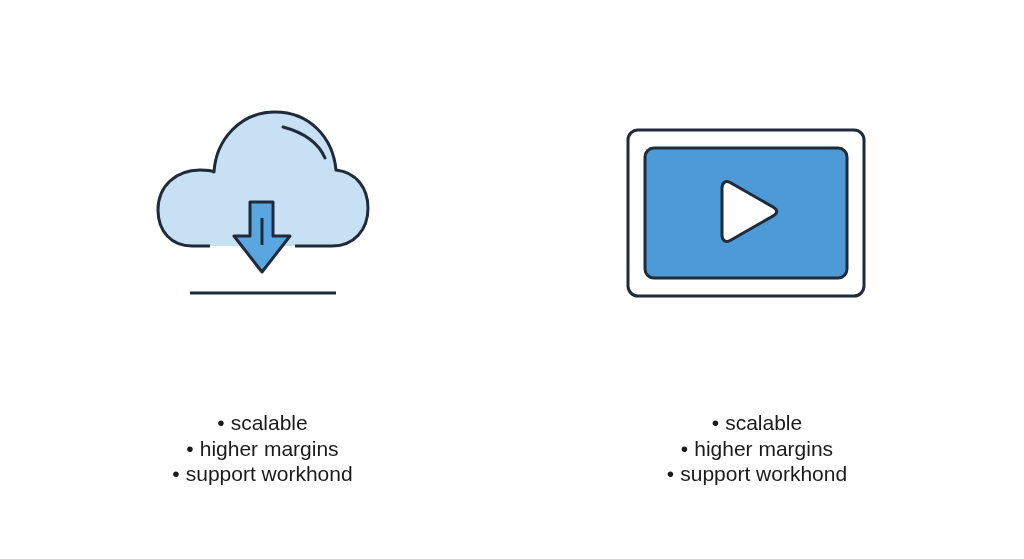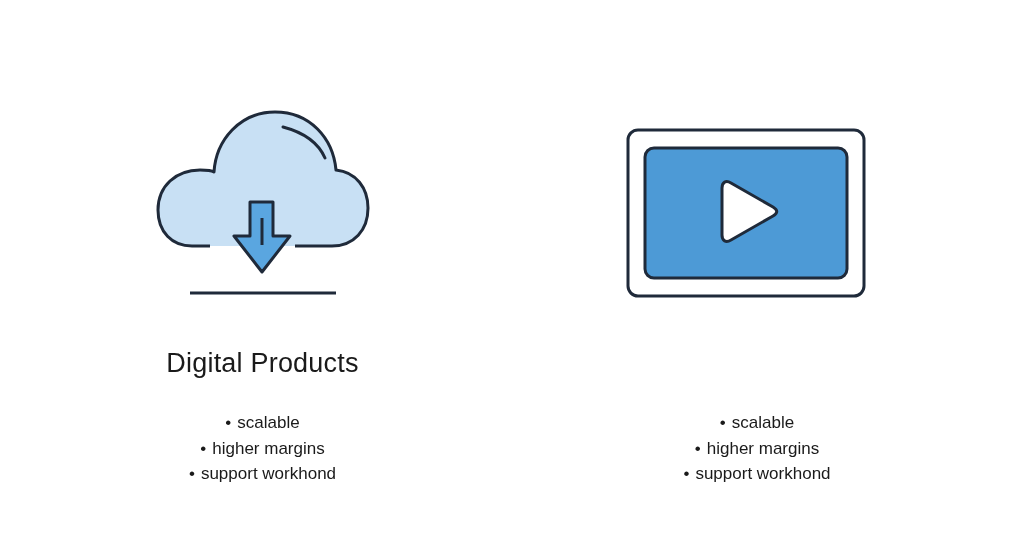--- a/index.html
+++ b/index.html
@@ -3,35 +3,34 @@
 <meta charset="utf-8">
 <style>
   html, body { margin:0; padding:0; background:#ffffff; }
   body { width:1024px; height:559px; position:relative; overflow:hidden;
          font-family:"Liberation Sans", sans-serif; color:#1a1a1a; }
   .panel { position:absolute; top:0; height:559px; }
   .panel-left { left:0; width:525px; }
   .panel-right { left:490px; width:534px; }
   .icon { position:absolute; }
   .title { position:absolute; width:100%; text-align:center; font-size:27px; top:348px; letter-spacing:0.2px; }
-  .bullets { position:absolute; width:100%; top:410px; margin:0; padding:0; list-style:none; text-align:center; font-size:17px; line-height:25.5px; }
+  .bullets { position:absolute; width:100%; top:410px; margin:0; padding:0; list-style:none; text-align:center; font-size:21px; line-height:25.5px; }
   .bullets li::before { content:"\2022"; margin-right:6px; }
 </style>
 </head>
 <body>
 
 <div class="panel panel-left">
   <svg class="icon" style="left:150px;top:105px" width="225" height="195" viewBox="150 105 225 195">
     <path d="M210 246 L192 246 C172 246 158 232 158 210 C158 186 176 170 200 170 C206 170 211 170 214 172 C216 140 240 112 275 112 C310 112 333 138 336 170 C356 172 368 188 368 208 C368 230 354 246 332 246 L295 246" fill="#c8e0f4" stroke="#1f2a3a" stroke-width="3" stroke-linejoin="round"></path>
     <path d="M283 127 C302 132 318 142 325 158" fill="none" stroke="#1f2a3a" stroke-width="3" stroke-linecap="round"></path>
     <path d="M250 202 L273 202 L273 236 L290 236 L262 272 L234 236 L250 236 Z" fill="#5aa6e0" stroke="#1f2a3a" stroke-width="3" stroke-linejoin="round"></path>
     <line x1="262" y1="218" x2="262" y2="245" stroke="#1f2a3a" stroke-width="3"></line>
     <line x1="190" y1="293" x2="336" y2="293" stroke="#1f2a3a" stroke-width="3"></line>
   </svg>
-  <div class="title">Digital Products</div>
   <ul class="bullets">
     <li>scalable</li>
     <li>higher margins</li>
     <li>support workhond</li>
   </ul>
 </div>
 
 <div class="panel panel-right">
   <svg class="icon" style="left:135px;top:125px" width="245" height="178" viewBox="625 125 245 178">
     <rect x="628" y="130" width="236" height="166" rx="10" fill="#ffffff" stroke="#1f2a3a" stroke-width="3"></rect>

